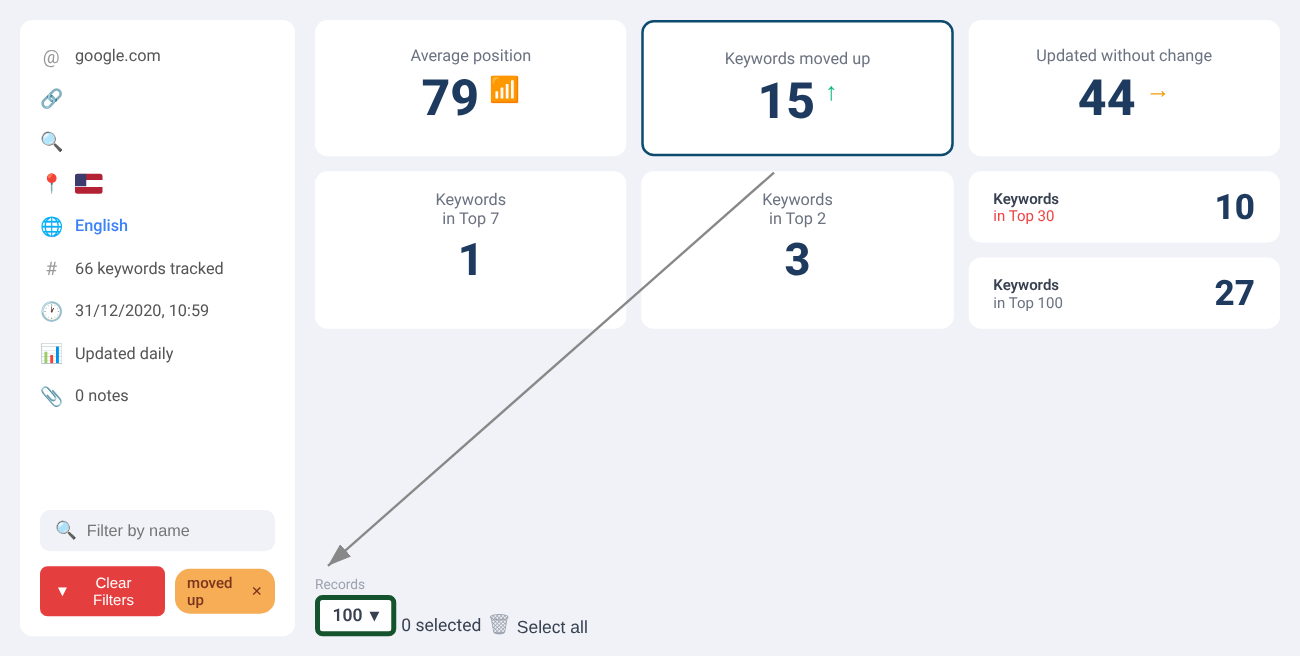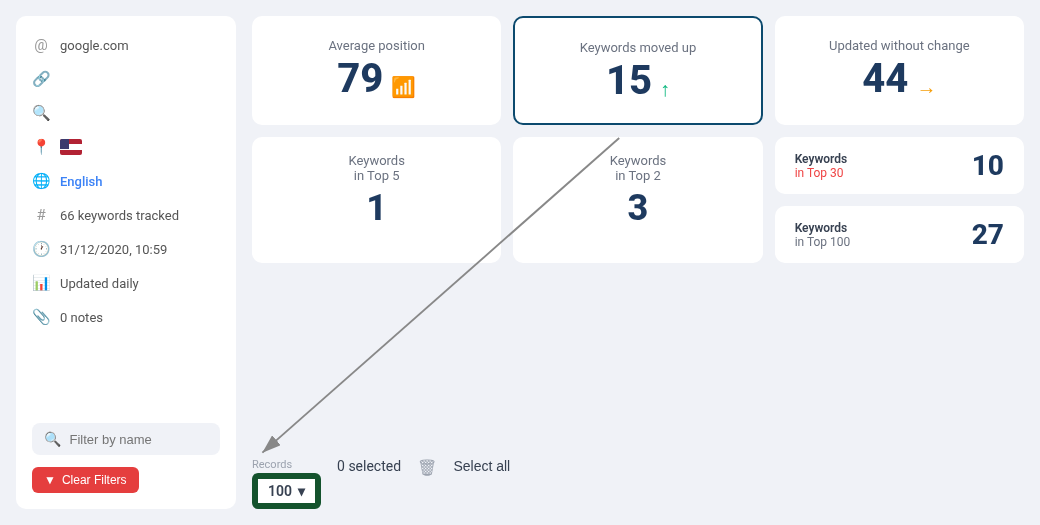--- a/index.html
+++ b/index.html
@@ -161,21 +161,21 @@
     }
 
     .stat-card .stat-label {
       font-size: 13px;
       color: #6b7280;
       text-align: center;
     }
 
     .stat-card .stat-value-row {
       display: flex;
-      align-items: flex-end;
+      align-items: flex-start;
       justify-content: center;
       gap: 8px;
     }
 
     .stat-card .stat-value {
       font-size: 40px;
       font-weight: 800;
       color: #1e3a5f;
       line-height: 1;
     }
@@ -227,41 +227,41 @@
 
     .stat-card-right .value {
       font-size: 28px;
       font-weight: 800;
       color: #1e3a5f;
     }
 
     
     .bottom-bar {
       display: flex;
-      align-items: flex-start;
-      gap: 16px;
+      align-items: flex-end;
+      gap: 4px;
       margin-top: auto;
     }
 
     .records-section {
       display: flex;
       flex-direction: column;
       gap: 2px;
     }
 
     .records-label {
       font-size: 11px;
       color: #9ca3af;
     }
 
     .records-select {
       display: flex;
       align-items: center;
       background: #fff;
-      border: 6px solid #14532d;
+      border: 4px solid #14532d;
       border-radius: 6px;
       padding: 4px 10px;
       gap: 6px;
       font-size: 14px;
       font-weight: 600;
       color: #374151;
       cursor: pointer;
     }
 
     .selected-count {
@@ -343,20 +343,24 @@
     <div class="sidebar-bottom">
       <div class="filter-search">
         <span class="search-icon">🔍</span>
         <input type="text" placeholder="Filter by name" style="">
       </div>
       <div class="filter-tags">
         <button class="btn-clear-filters">
           <span>▼</span>
           <span>Clear Filters</span>
         </button>
+        <div class="tag-moved-up">
+          <span>moved up</span>
+          <span class="close">✕</span>
+        </div>
       </div>
     </div>
   </div>
 
   <div class="content-wrapper">
 
     <div class="stats-grid-top">
 
       <div class="stat-card">
         <div class="stat-label">Average position</div>
@@ -381,21 +385,21 @@
           <span class="stat-icon neutral">→</span>
         </div>
       </div>
     </div>
 
     <div style="display:grid; grid-template-columns: 1fr 1fr 1fr; gap:12px;">
 
       <div class="stat-card-sm">
         <div class="stat-label">
           <span>Keywords</span><br>
-          <span>in Top 5</span>
+          <span>in Top 7</span>
         </div>
         <div class="stat-value" style="text-align:center;font-size:36px;font-weight:800;color:#1e3a5f;">1</div>
       </div>
 
       <div class="stat-card-sm">
         <div class="stat-label">
           <span>Keywords</span><br>
           <span>in Top 2</span>
         </div>
         <div class="stat-value" style="text-align:center;font-size:36px;font-weight:800;color:#1e3a5f;">3</div>

